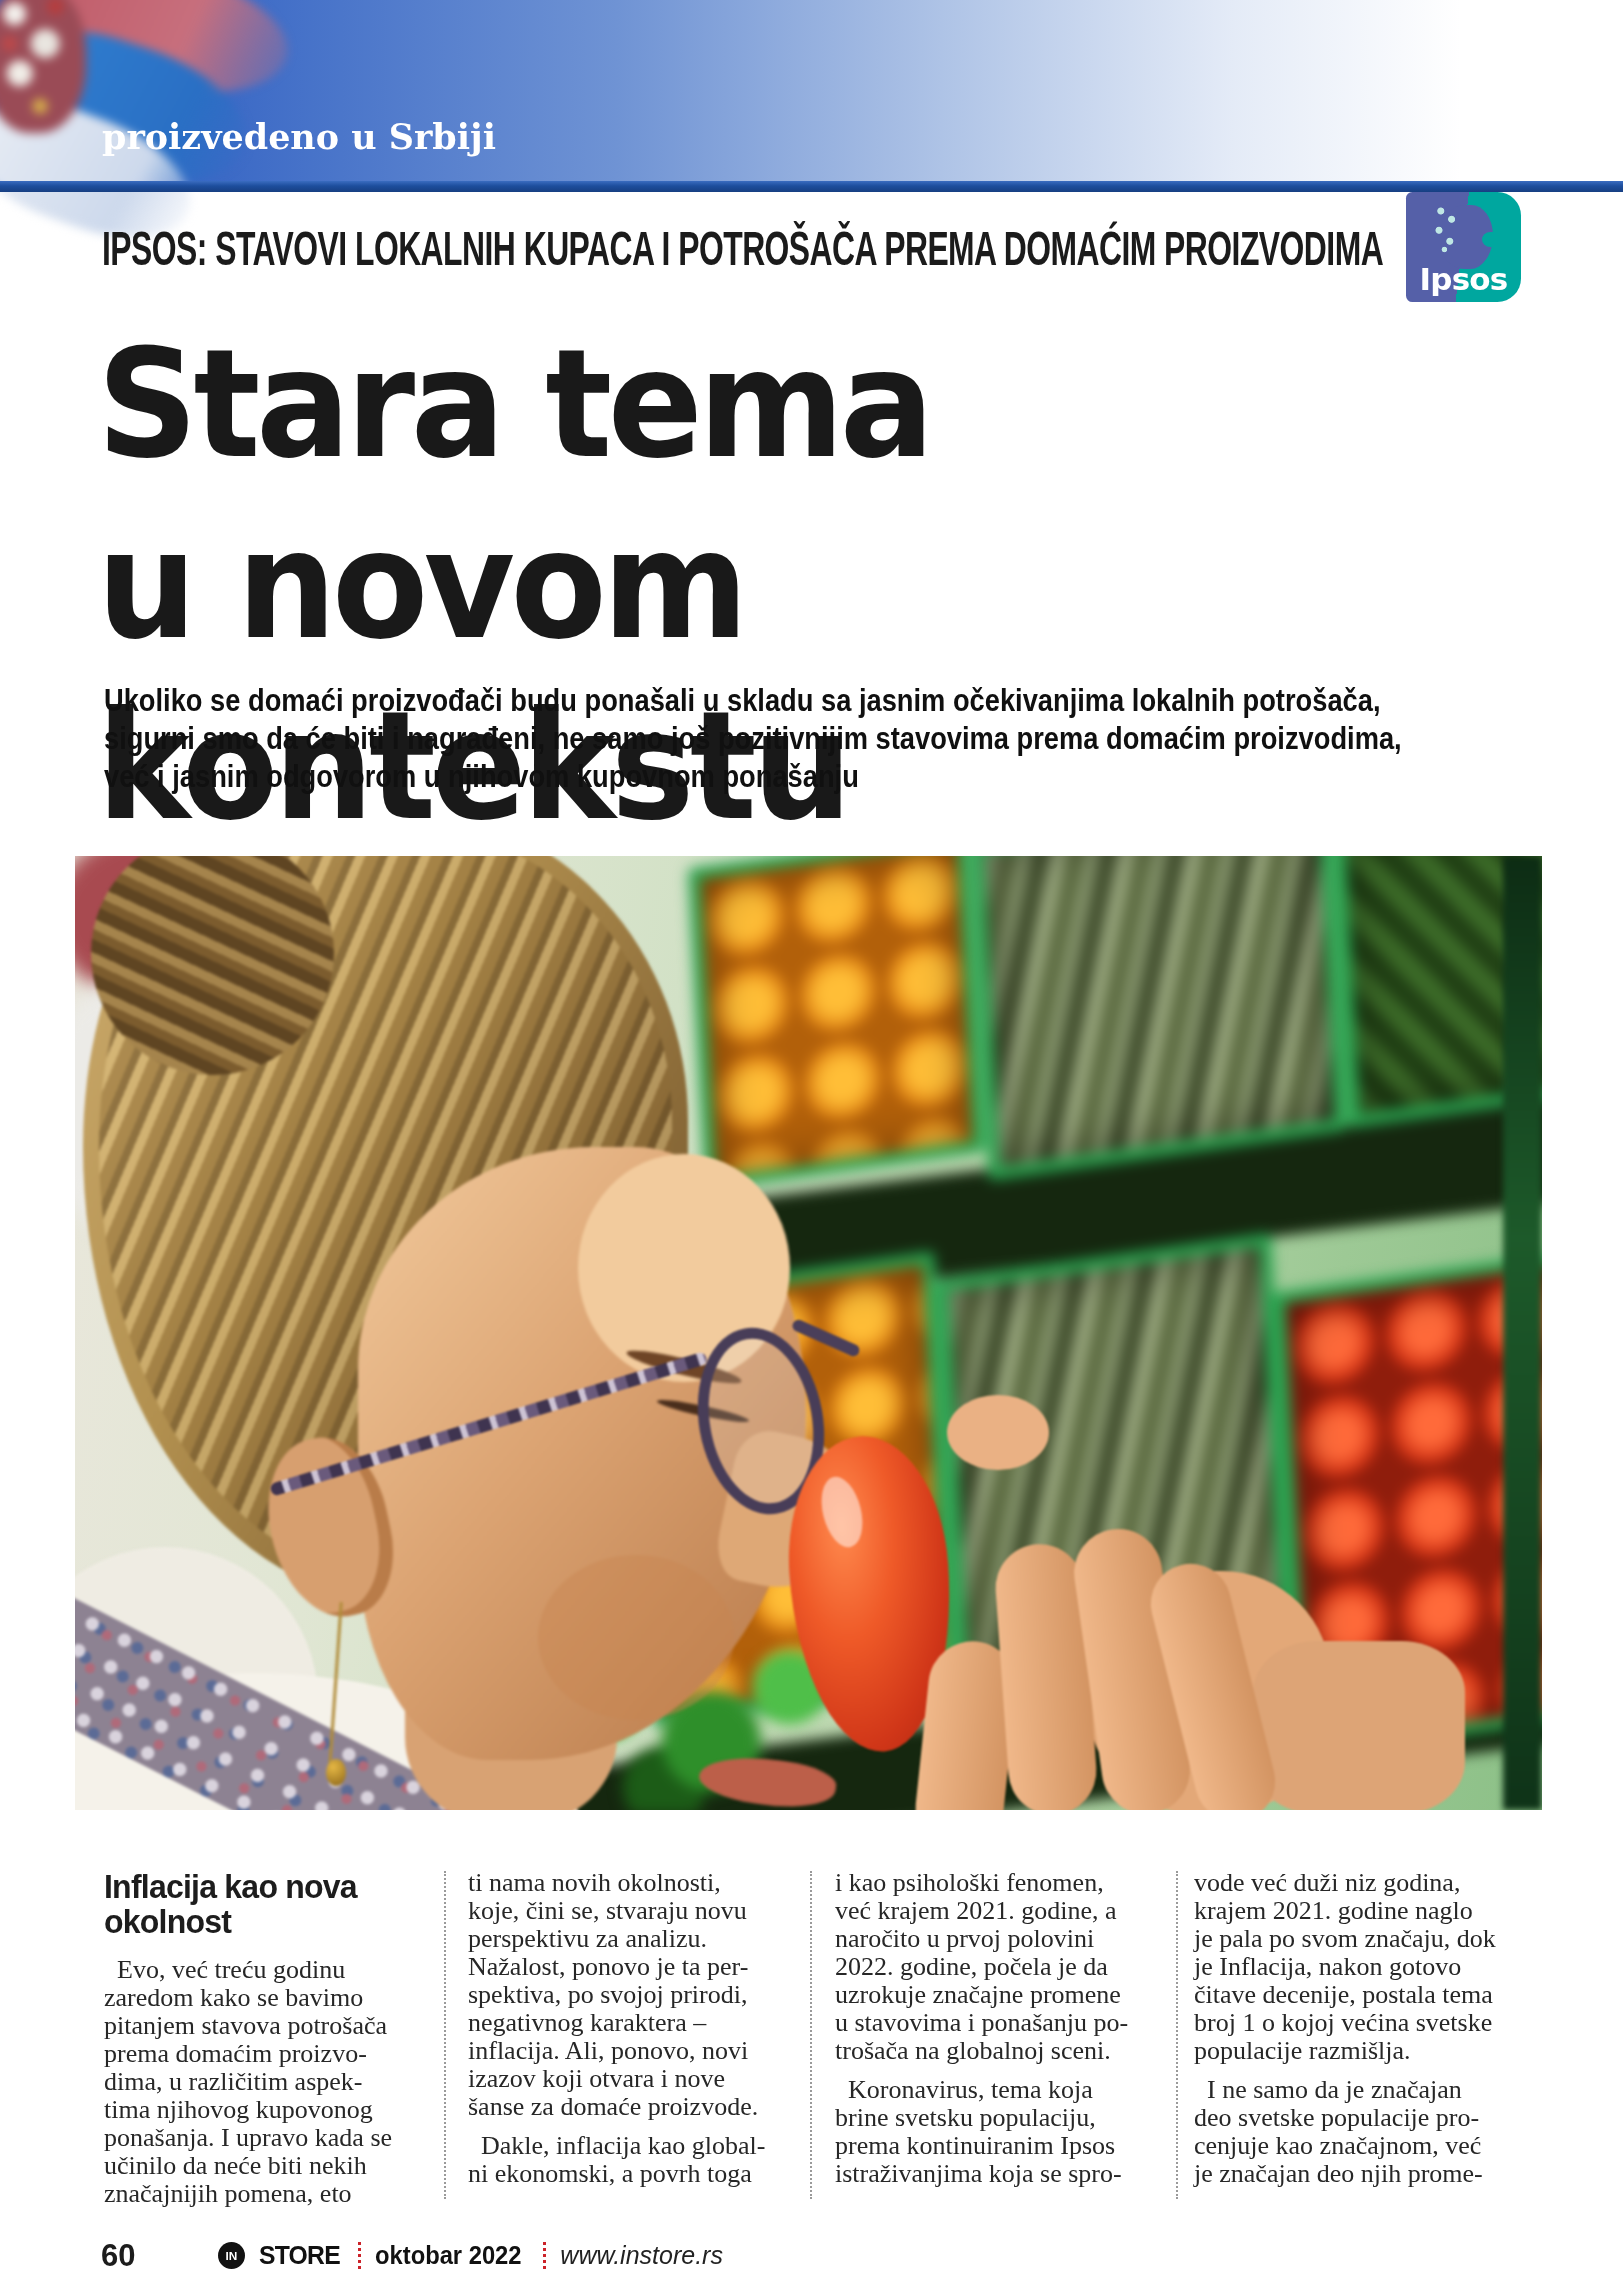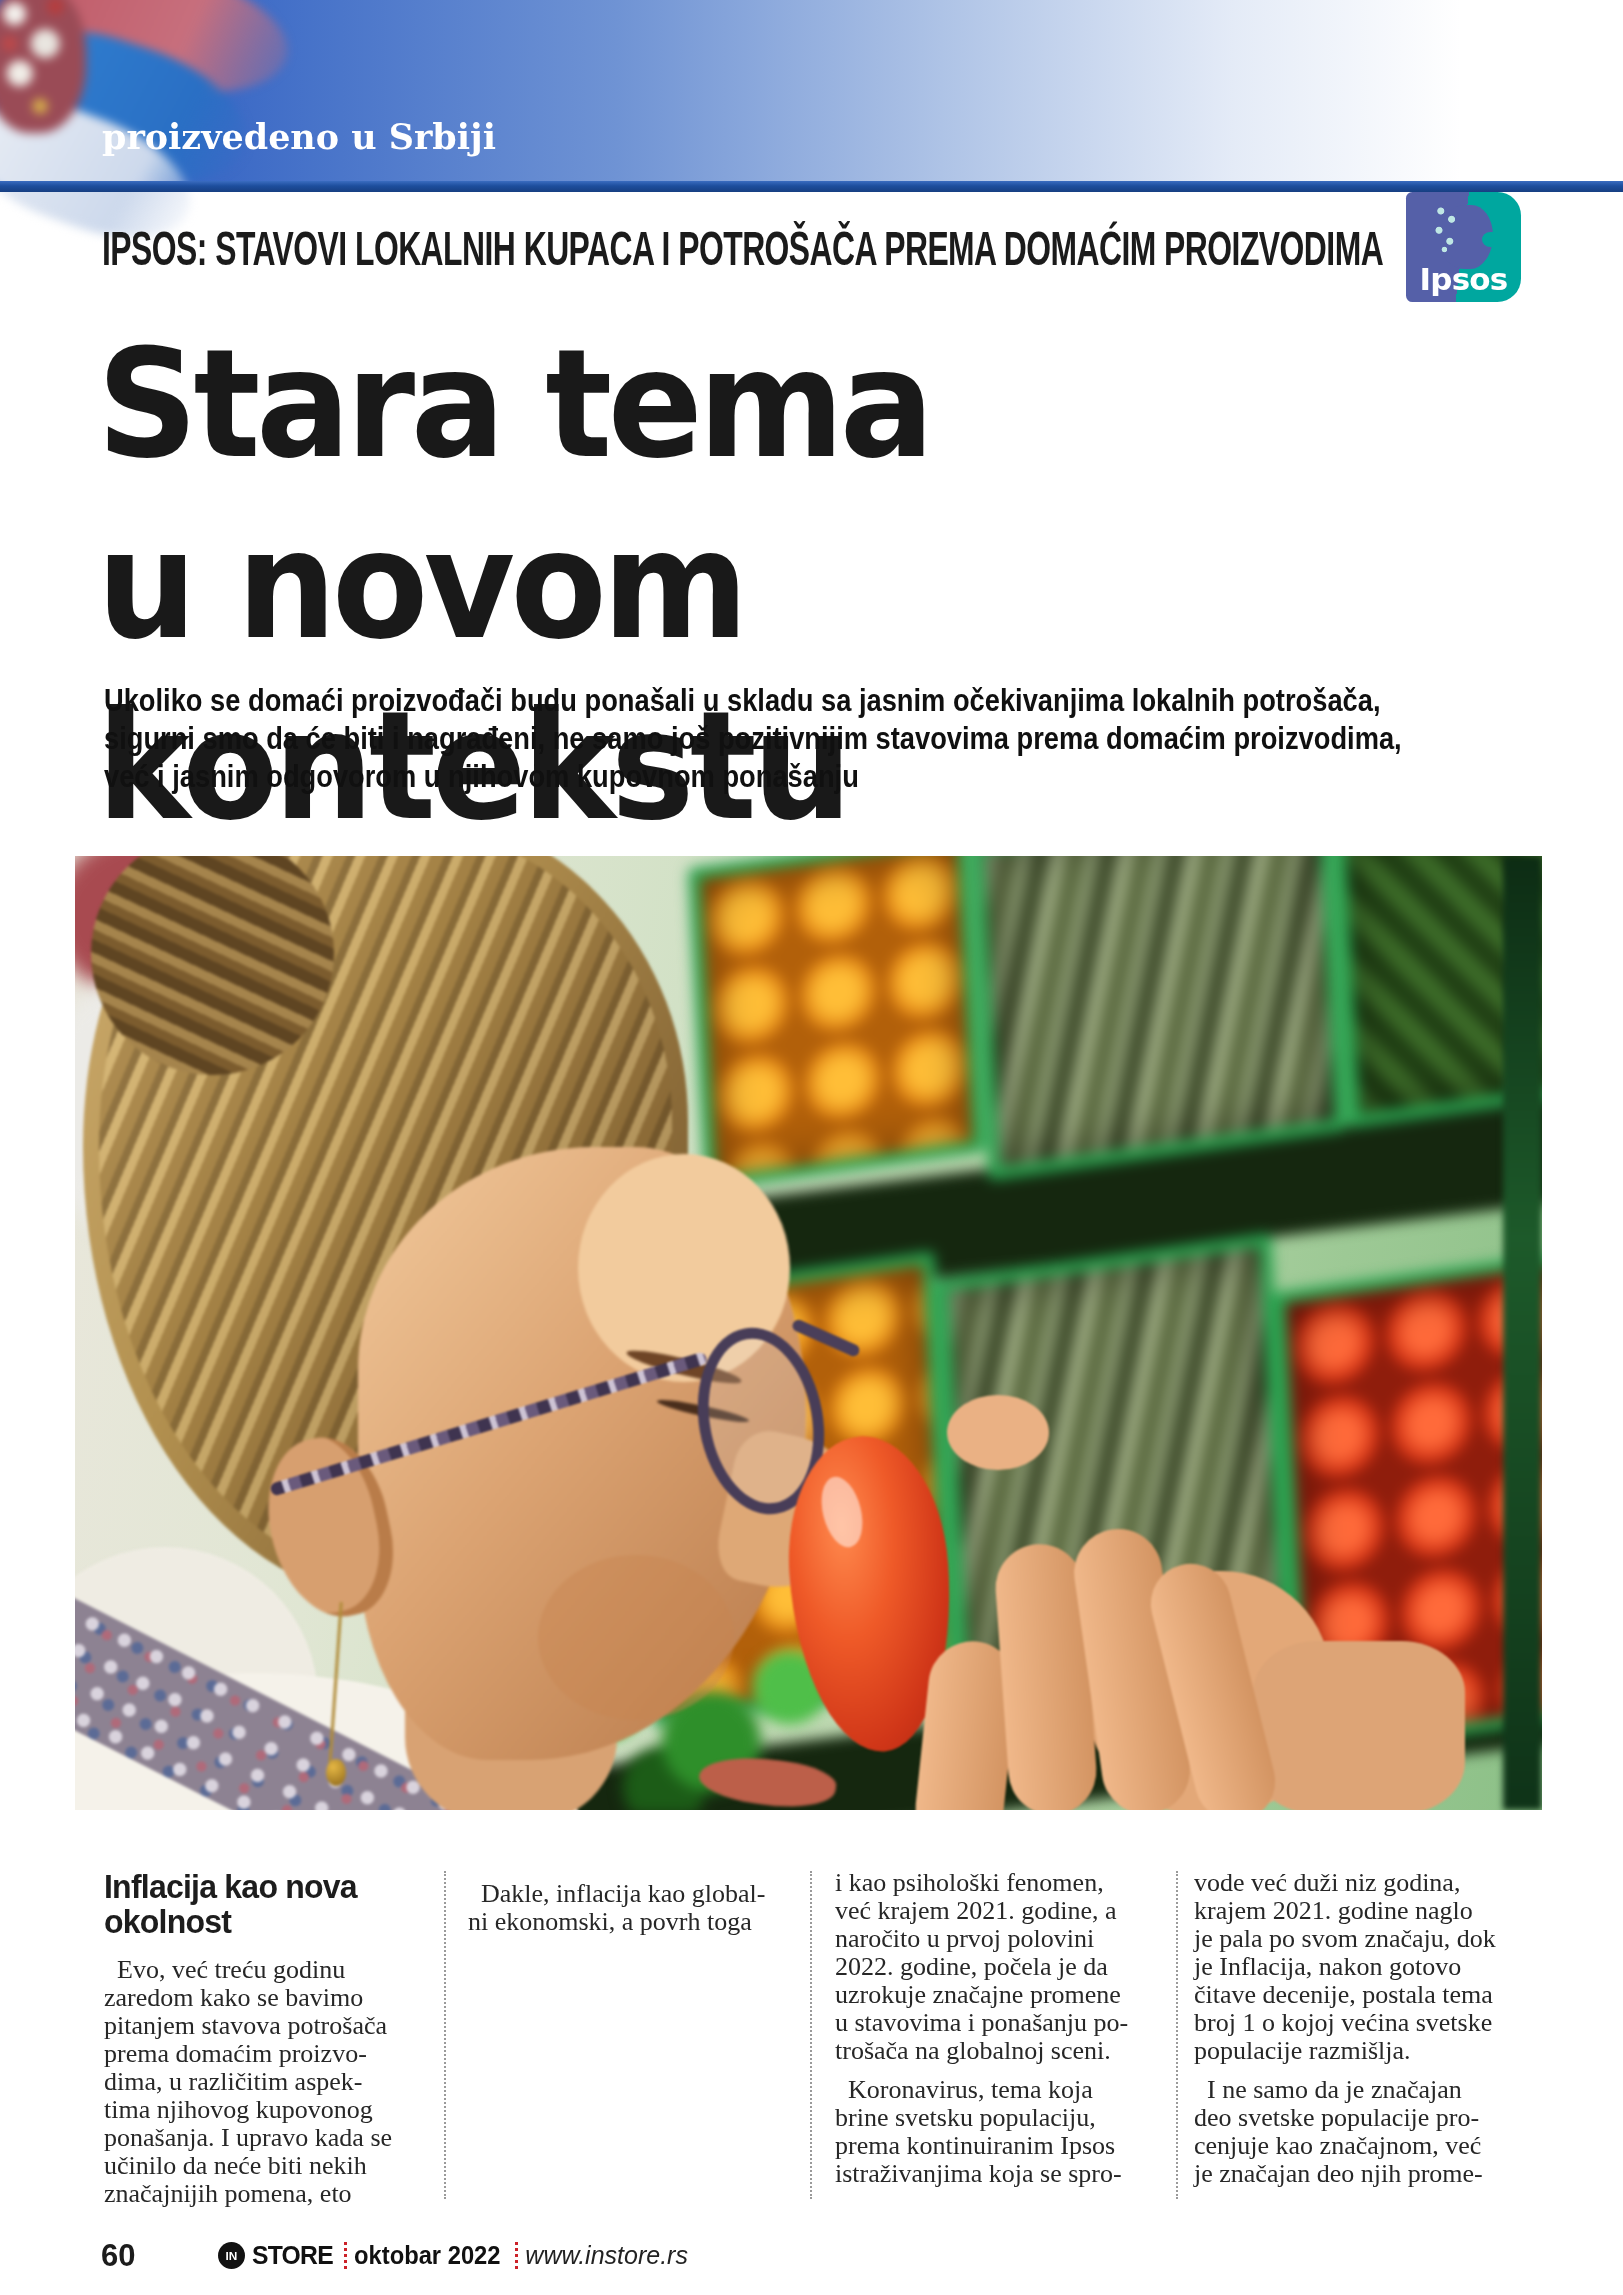--- a/index.html
+++ b/index.html
@@ -130,21 +130,21 @@
      transform:scaleX(.97);transform-origin:left top;white-space:pre-line;margin:0 0 17.3px 0;}
   .body-text{font-family:"Liberation Serif",serif;font-size:26px;line-height:28px;color:#272727;
      white-space:pre-wrap;margin:0;}
   .p-gap{margin-top:11px;}
   .c1{left:104px;} .c2{left:468px;} .c3{left:835px;} .c4{left:1194px;}
   .s1{left:444px;} .s2{left:810px;} .s3{left:1176px;}
 
   
   .footer{left:0;top:2235px;width:1623px;height:47px;}
   .page-num{position:absolute;left:101px;top:3.1px;font-weight:700;font-size:31px;color:#1c1c1c;}
-  .footer-group{position:absolute;left:218px;top:0;display:flex;align-items:center;gap:7px;height:41px;}
+  .footer-group{position:absolute;left:218px;top:0;display:flex;align-items:center;gap:14px;height:41px;}
   .in-circle{width:27px;height:27px;border-radius:50%;background:#121212;color:#ffffff;display:flex;
      align-items:center;justify-content:center;font-weight:700;font-size:11.8px;letter-spacing:0;}
   .store{font-weight:700;font-size:26px;color:#111;letter-spacing:-0.8px;transform:scaleX(.95);transform-origin:left center;}
   .red-sep{height:27px;width:0;border-left:3.1px dotted #cc2229;}
   .issue{font-weight:700;font-size:25px;color:#111;transform:scaleX(.95);transform-origin:left center;}
   .website{font-size:25px;color:#222;font-style:italic;}
 </style>
 </head>
 <body>
 
@@ -237,20 +237,29 @@
 pitanjem stavova potrošača
 prema domaćim proizvo-
 dima, u različitim aspek-
 tima njihovog kupovonog
 ponašanja. I upravo kada se
 učinilo da neće biti nekih
 značajnijih pomena, eto</p>
   </div>
   <div class="abs col-sep s1"></div>
   <div class="abs col c2">
+    <p class="body-text">ti nama novih okolnosti,
+koje, čini se, stvaraju novu
+perspektivu za analizu.
+Nažalost, ponovo je ta per-
+spektiva, po svojoj prirodi,
+negativnog karaktera –
+inflacija. Ali, ponovo, novi
+izazov koji otvara i nove
+šanse za domaće proizvode.</p>
     <p class="body-text p-gap">  Dakle, inflacija kao global-
 ni ekonomski, a povrh toga</p>
   </div>
   <div class="abs col-sep s2"></div>
   <div class="abs col c3">
     <p class="body-text">i kao psihološki fenomen,
 već krajem 2021. godine, a
 naročito u prvoj polovini
 2022. godine, počela je da
 uzrokuje značajne promene

